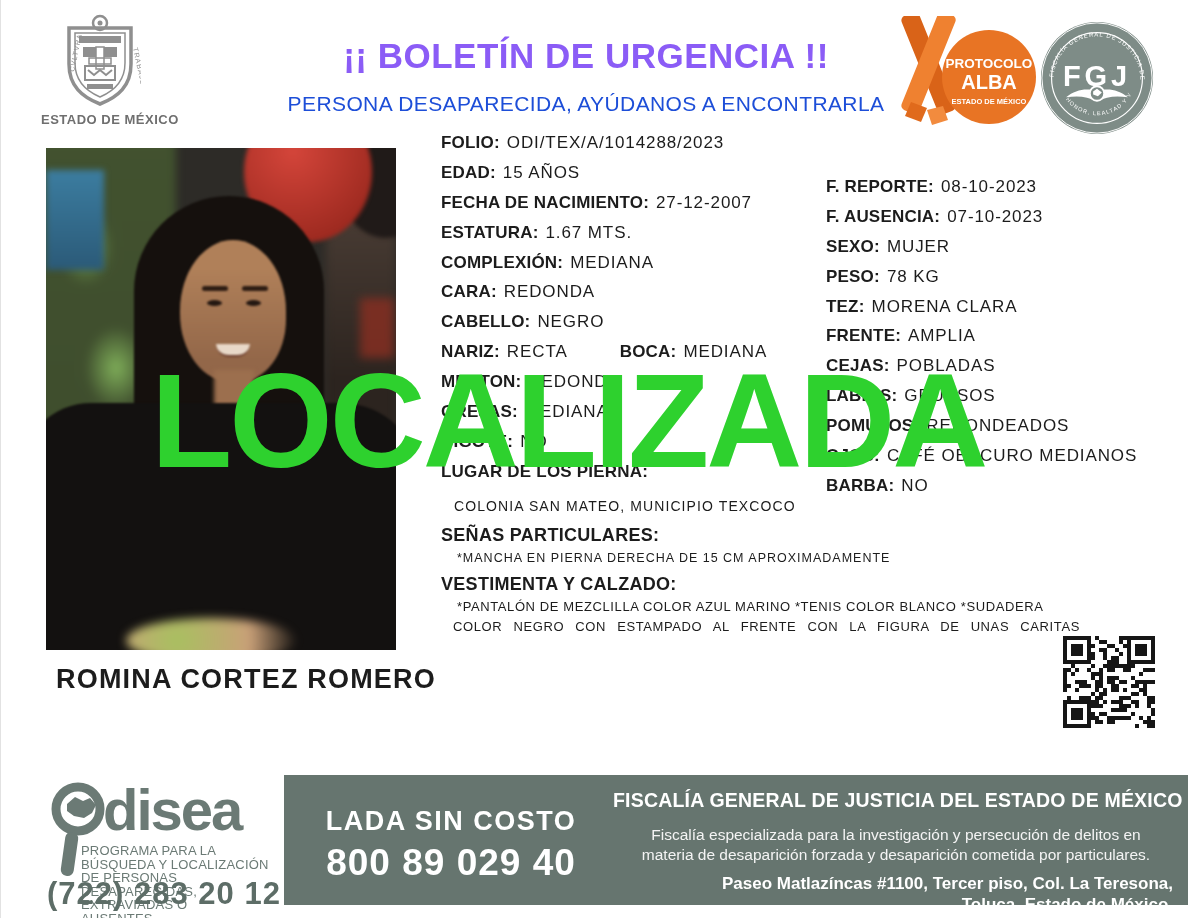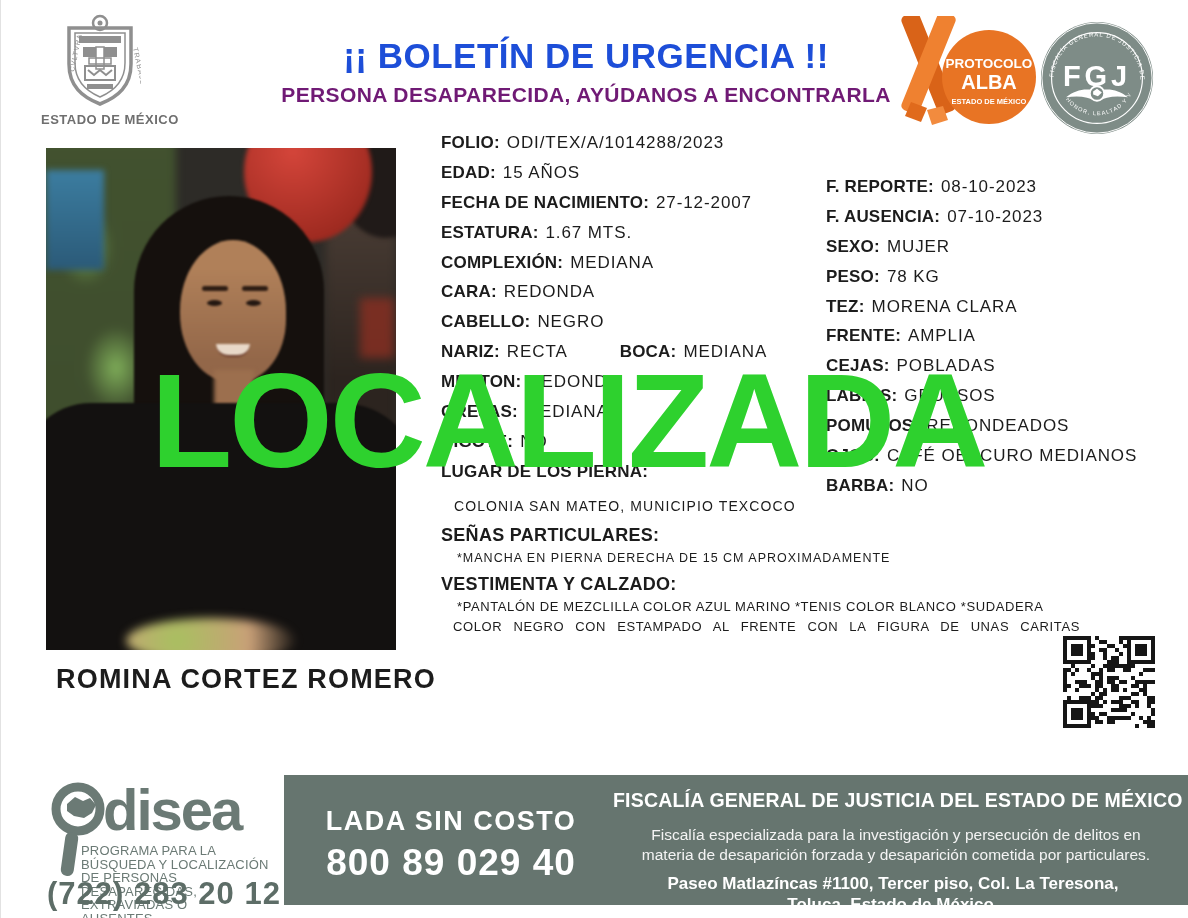--- a/index.html
+++ b/index.html
@@ -5,22 +5,22 @@
   html,body{margin:0;padding:0;background:#fff;}
   .page{
     position:relative;width:1188px;height:918px;background:#fff;overflow:hidden;
     font-family:"Liberation Sans", sans-serif;color:#1c1c1c;border-left:1px solid #e2e2e2;
   }
   
   .shield{position:absolute;left:58px;top:14px;width:82px;height:96px;}
   .estado-label{position:absolute;left:40px;top:112px;width:130px;text-align:center;
     font-size:13px;font-weight:bold;color:#6f6f6f;letter-spacing:.5px;white-space:nowrap;}
   .title-block{position:absolute;left:240px;top:36px;width:690px;text-align:center;}
-  .title{font-size:35px;font-weight:bold;color:#1d4ed8;letter-spacing:.5px;white-space:nowrap;}
-  .subtitle{font-size:21px;font-weight:bold;color:#701a75;letter-spacing:.4px;margin-top:7px;white-space:nowrap;}
+  .title{font-size:35px;font-weight:bold;color:#8b5cf6;letter-spacing:.5px;white-space:nowrap;}
+  .subtitle{font-size:21px;font-weight:normal;color:#1d4ed8;letter-spacing:.4px;margin-top:16px;white-space:nowrap;}
   .alba-logo{position:absolute;left:896px;top:16px;width:140px;height:118px;}
   .fgj-logo{position:absolute;left:1038px;top:20px;width:116px;height:116px;}
   
   .photo{position:absolute;left:45px;top:148px;width:350px;height:502px;background:#2d2b27;overflow:hidden;}
   .photo div{position:absolute;}
   .ph-foliage{left:-20px;top:-20px;width:150px;height:560px;filter:blur(4px);
     background:
       radial-gradient(40px 55px at 60px 120px,#6f9b4e 0%,rgba(111,155,78,0) 70%),
       radial-gradient(45px 60px at 90px 240px,#7fae59 0%,rgba(127,174,89,0) 70%),
       radial-gradient(50px 70px at 50px 360px,#5d8443 0%,rgba(93,132,67,0) 70%),
@@ -78,21 +78,21 @@
   .odisea-tag{position:absolute;left:36px;top:62px;width:210px;font-size:13px;line-height:13.5px;
     color:#6b7a75;letter-spacing:.2px;}
   .odisea-phone{position:absolute;left:46px;top:876px;font-size:31px;font-weight:800;color:#5d6d67;letter-spacing:1px;white-space:nowrap;}
   .teal-box{position:absolute;left:283px;top:775px;width:905px;height:130px;background:#66756f;}
   .lada{position:absolute;left:300px;top:806px;width:300px;text-align:center;color:#fff;z-index:5;}
   .lada-1{font-size:27px;font-weight:bold;letter-spacing:1.5px;white-space:nowrap;}
   .lada-2{font-size:37px;font-weight:bold;letter-spacing:1px;margin-top:5px;white-space:nowrap;}
   .fiscalia{position:absolute;left:612px;top:789px;width:566px;color:#fff;z-index:5;}
   .fisc-title{font-size:19.5px;font-weight:bold;text-align:center;letter-spacing:.2px;white-space:nowrap;}
   .fisc-desc{margin-top:13px;font-size:15.5px;line-height:19.5px;text-align:center;color:#f4f4f4;}
-  .fisc-addr{margin-top:9px;font-size:17px;font-weight:bold;text-align:center;line-height:21px;padding-right:6px;}
+  .fisc-addr{margin-top:9px;font-size:17px;font-weight:bold;text-align:right;line-height:21px;padding-right:6px;}
 </style>
 </head>
 <body>
 
 <div class="page">
 
   <svg class="shield" viewBox="0 0 82 96">
     <circle cx="41" cy="9" r="7" fill="none" stroke="#8f8f8f" stroke-width="2.5"></circle>
     <circle cx="41" cy="9" r="2.5" fill="#8f8f8f"></circle>
     <path d="M10 14 h62 v36 c0 22 -13 33 -31 40 C23 83 10 72 10 50 Z" fill="none" stroke="#8f8f8f" stroke-width="3.5"></path>

